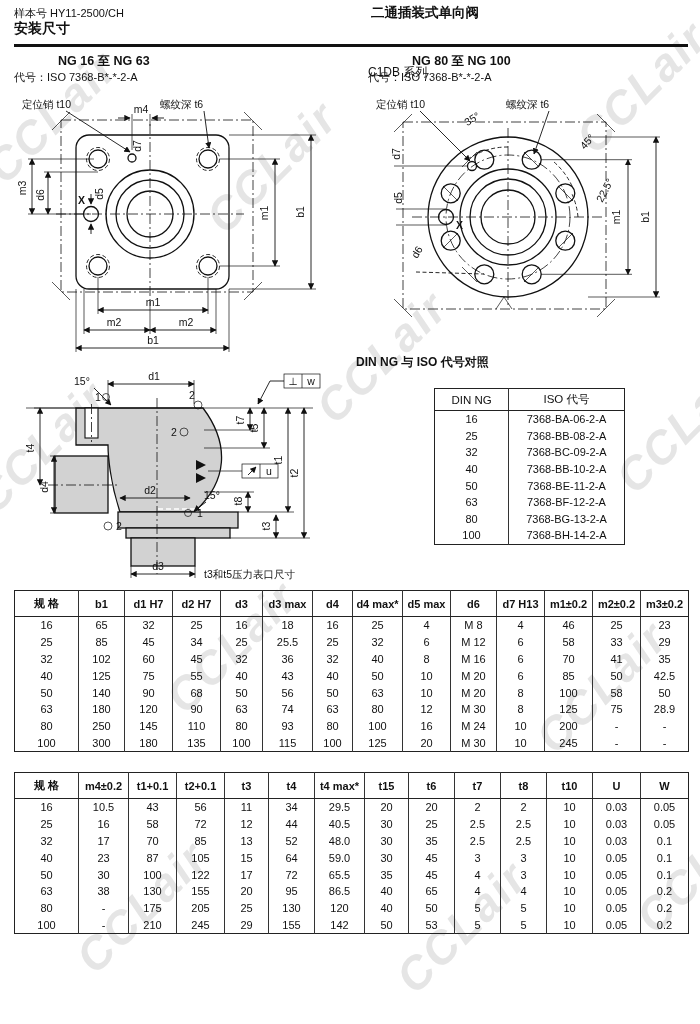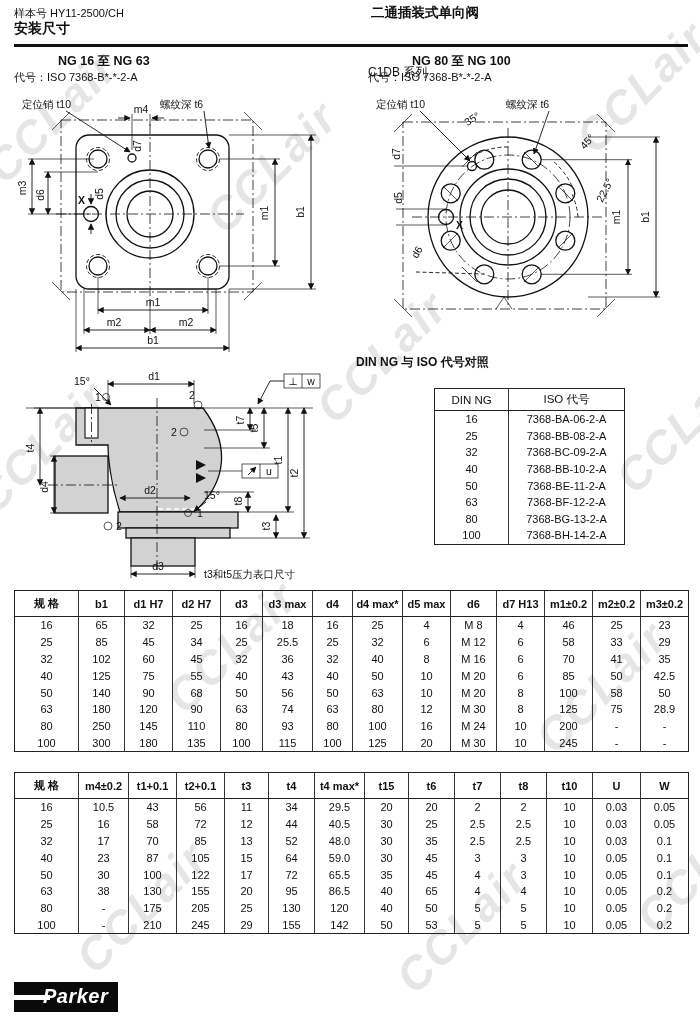--- a/index.html
+++ b/index.html
@@ -675,18 +675,14 @@
           <td>5</td>
           <td>5</td>
           <td>10</td>
           <td>0.05</td>
           <td>0.2</td>
         </tr>
       </tbody>
   </table>
 
 
-  <div class="abs z1 logo" style="left:14px;top:982px">
-    <div class="dash"></div>
-    <div class="word">Parker</div>
-  </div>
 
 </div>
 
 </body></html>

